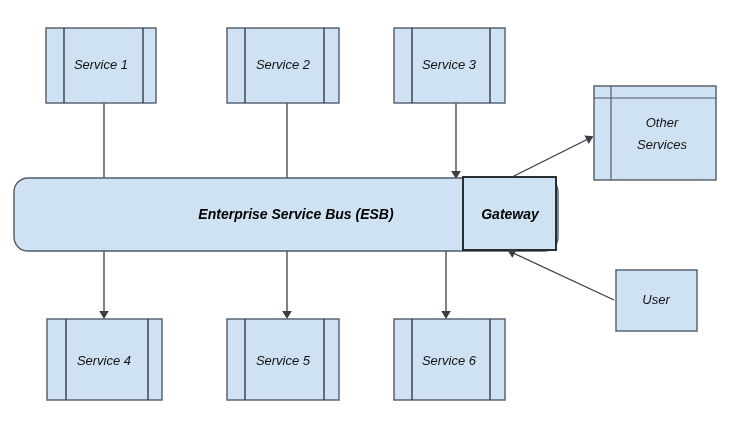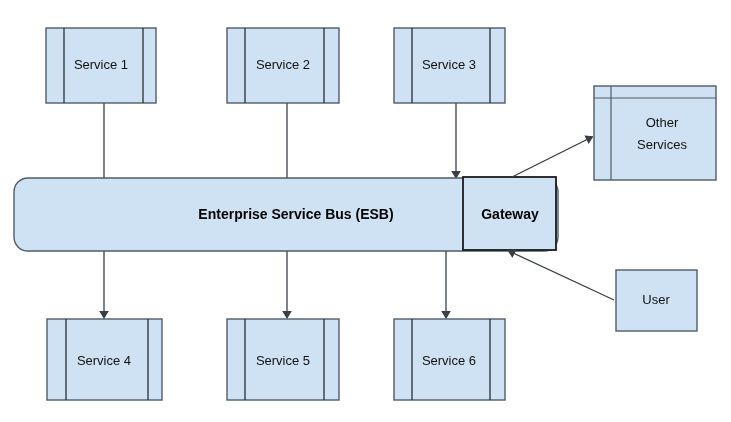--- a/index.html
+++ b/index.html
@@ -11,20 +11,21 @@
     width: 731px;
     height: 422px;
     overflow: hidden;
     font-family: "Liberation Sans", sans-serif;
   }
   #diagram-canvas {
     position: relative;
     width: 731px;
     height: 422px;
     background: #ffffff;
+    font-style: italic;
   }
   svg.diagram-svg {
     position: absolute;
     top: 0;
     left: 0;
     width: 731px;
     height: 422px;
     display: block;
   }
   .node-fill {

